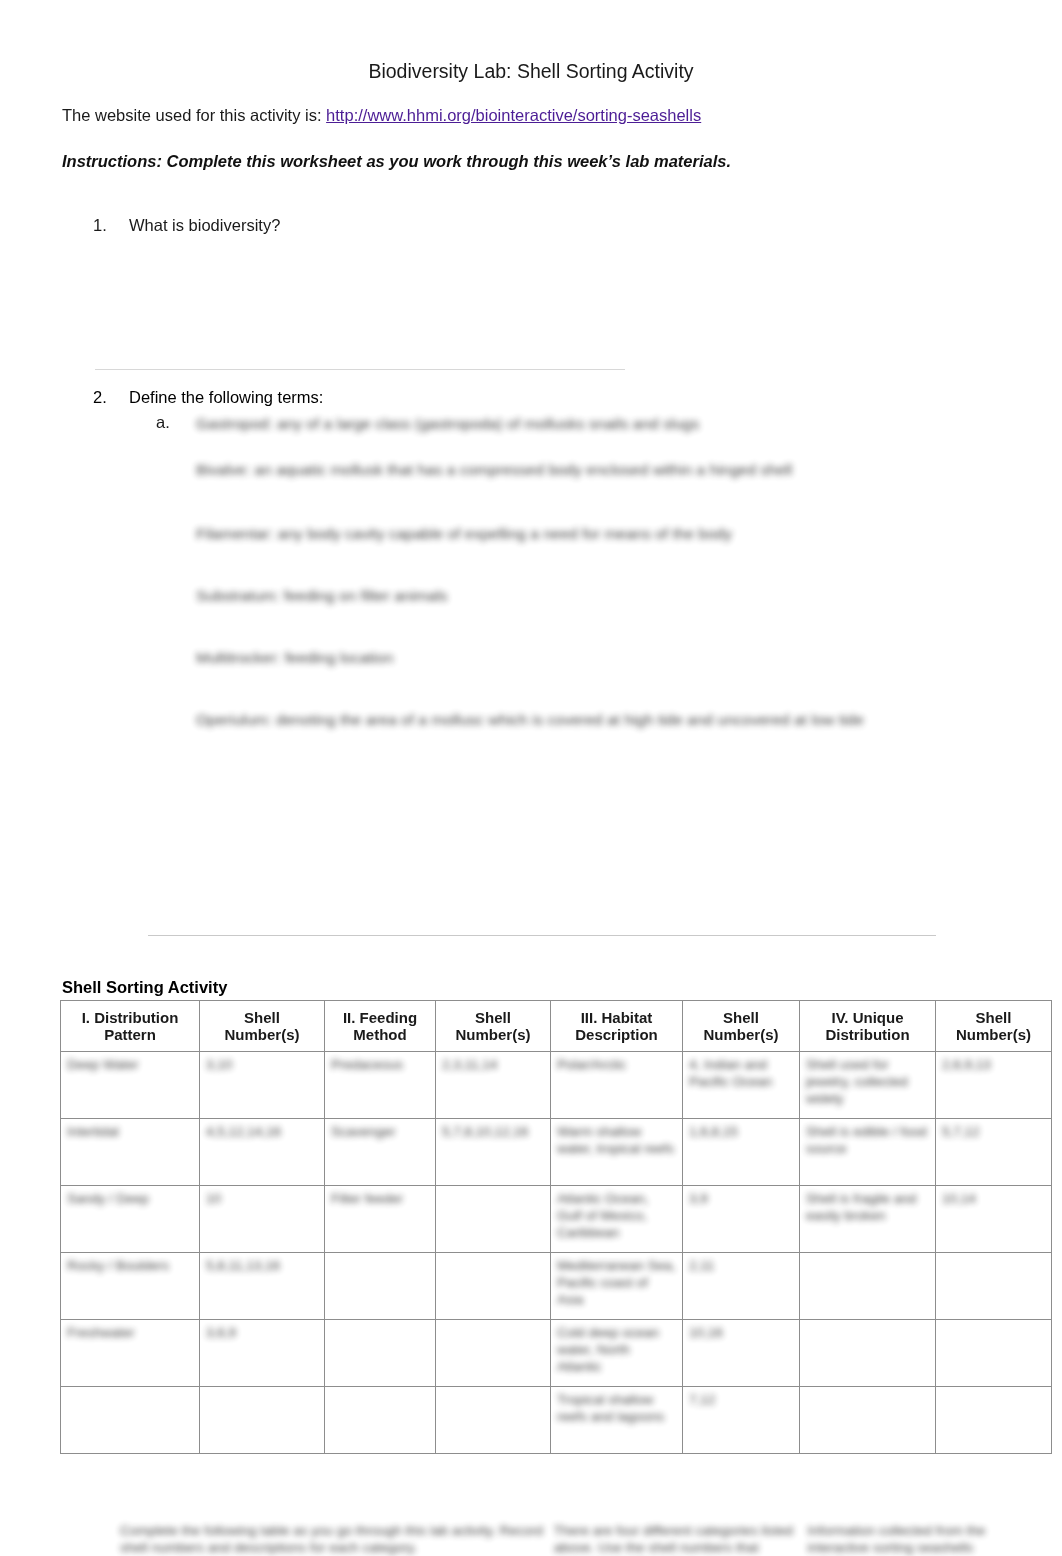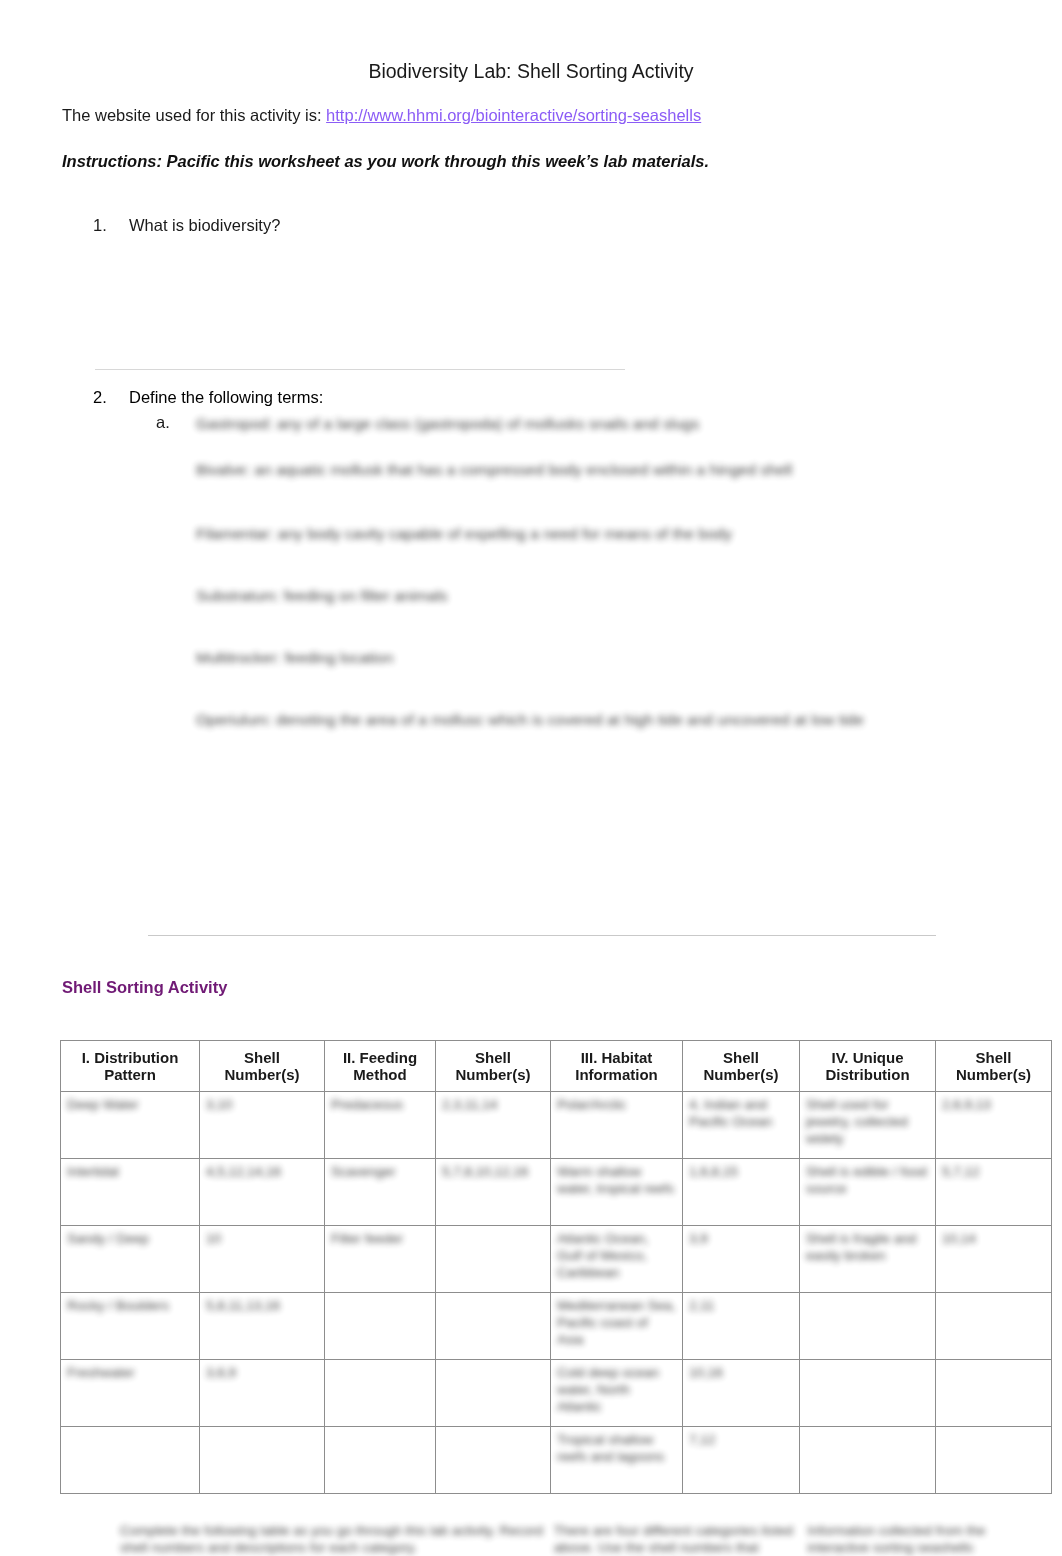--- a/index.html
+++ b/index.html
@@ -32,21 +32,21 @@
     color: #1a1a1a;
   }
   .website-line {
     position: absolute;
     left: 62px; top: 104px;
     font-size: 16.5px;
     line-height: 22px;
     color: #1a1a1a;
   }
   .website-line a.link {
-    color: #8b5cf6;
+    color: #4c1d95;
     text-decoration: underline;
     cursor: pointer;
   }
   .instructions {
     position: absolute;
     left: 62px; top: 150px;
     font-size: 16.5px;
     line-height: 22px;
     font-weight: bold;
     font-style: italic;
@@ -98,30 +98,29 @@
     width: 788px;
     height: 1px;
     background: #c9c9c9;
   }
   .sec-title {
     position: absolute;
     left: 62px; top: 976px;
     font-size: 16.5px;
     line-height: 22px;
     font-weight: bold;
-    color: #701a75;
+    color: #000000;
   }
   table.shell {
     position: absolute;
     left: 60px; top: 1000px;
     border-collapse: collapse;
     table-layout: fixed;
     font-size: 14.5px;
     color: #1a1a1a;
-    margin-top: 40px;
   }
   table.shell td, table.shell th {
     border: 1px solid #8d8d8d;
     vertical-align: top;
     padding: 4px 6px;
     overflow: hidden;
   }
   table.shell th {
     text-align: center;
     font-weight: bold;
@@ -164,21 +163,21 @@
 <body>
 
 <div class="page">
 
   <div class="doc-title">Biodiversity Lab: Shell Sorting Activity</div>
 
   <div class="website-line">
     <span>The website used for this activity is: </span><a class="link">http://www.hhmi.org/biointeractive/sorting-seashells</a>
   </div>
 
-  <div class="instructions">Instructions: Pacific this worksheet as you work through this week’s lab materials.</div>
+  <div class="instructions">Instructions: Complete this worksheet as you work through this week’s lab materials.</div>
 
   <div class="q1">
     <span class="num">1.</span><span>What is biodiversity?</span>
   </div>
 
   <div class="rule1"></div>
 
   <div class="q2">
     <span class="num">2.</span><span>Define the following terms:</span>
   </div>
@@ -206,21 +205,21 @@
         <col class="col6">
         <col class="col7">
         <col class="col8">
     </colgroup>
     <thead>
       <tr>
         <th>I.  Distribution Pattern</th>
         <th>Shell Number(s)</th>
         <th>II. Feeding Method</th>
         <th>Shell Number(s)</th>
-        <th>III. Habitat Information</th>
+        <th>III. Habitat Description</th>
         <th>Shell Number(s)</th>
         <th>IV. Unique Distribution</th>
         <th>Shell Number(s)</th>
       </tr>
     </thead>
     <tbody>
       <tr>
         <td class="cell-blur">Deep Water</td>
         <td class="cell-blur">3,10</td>
         <td class="cell-blur">Predaceous</td>

